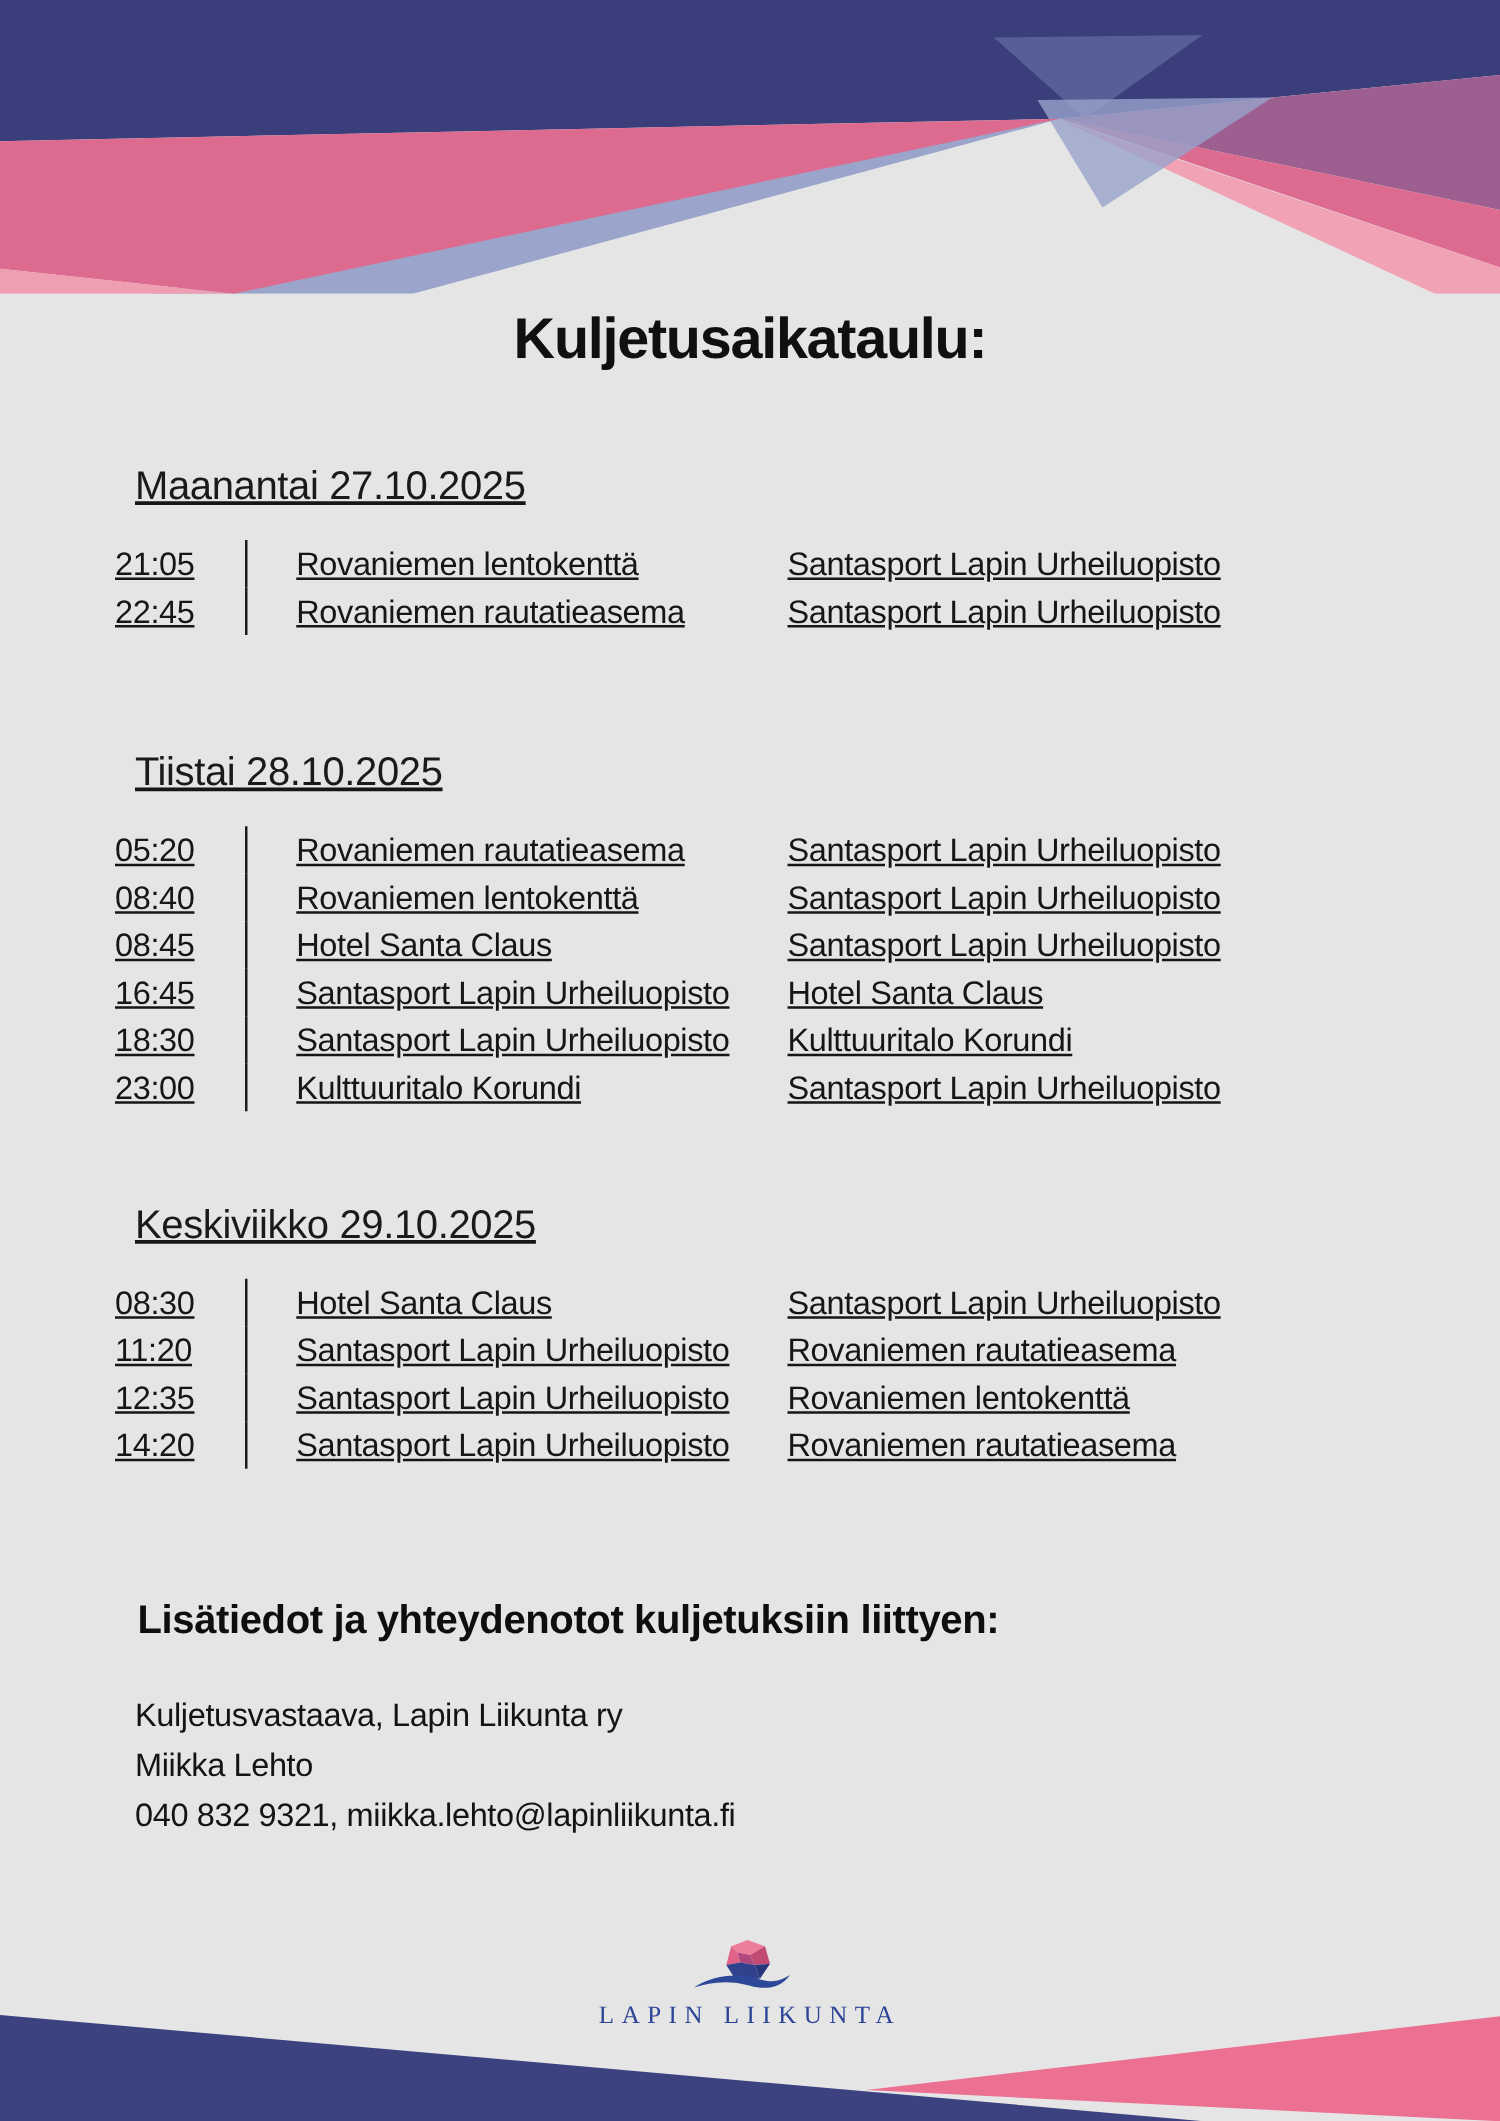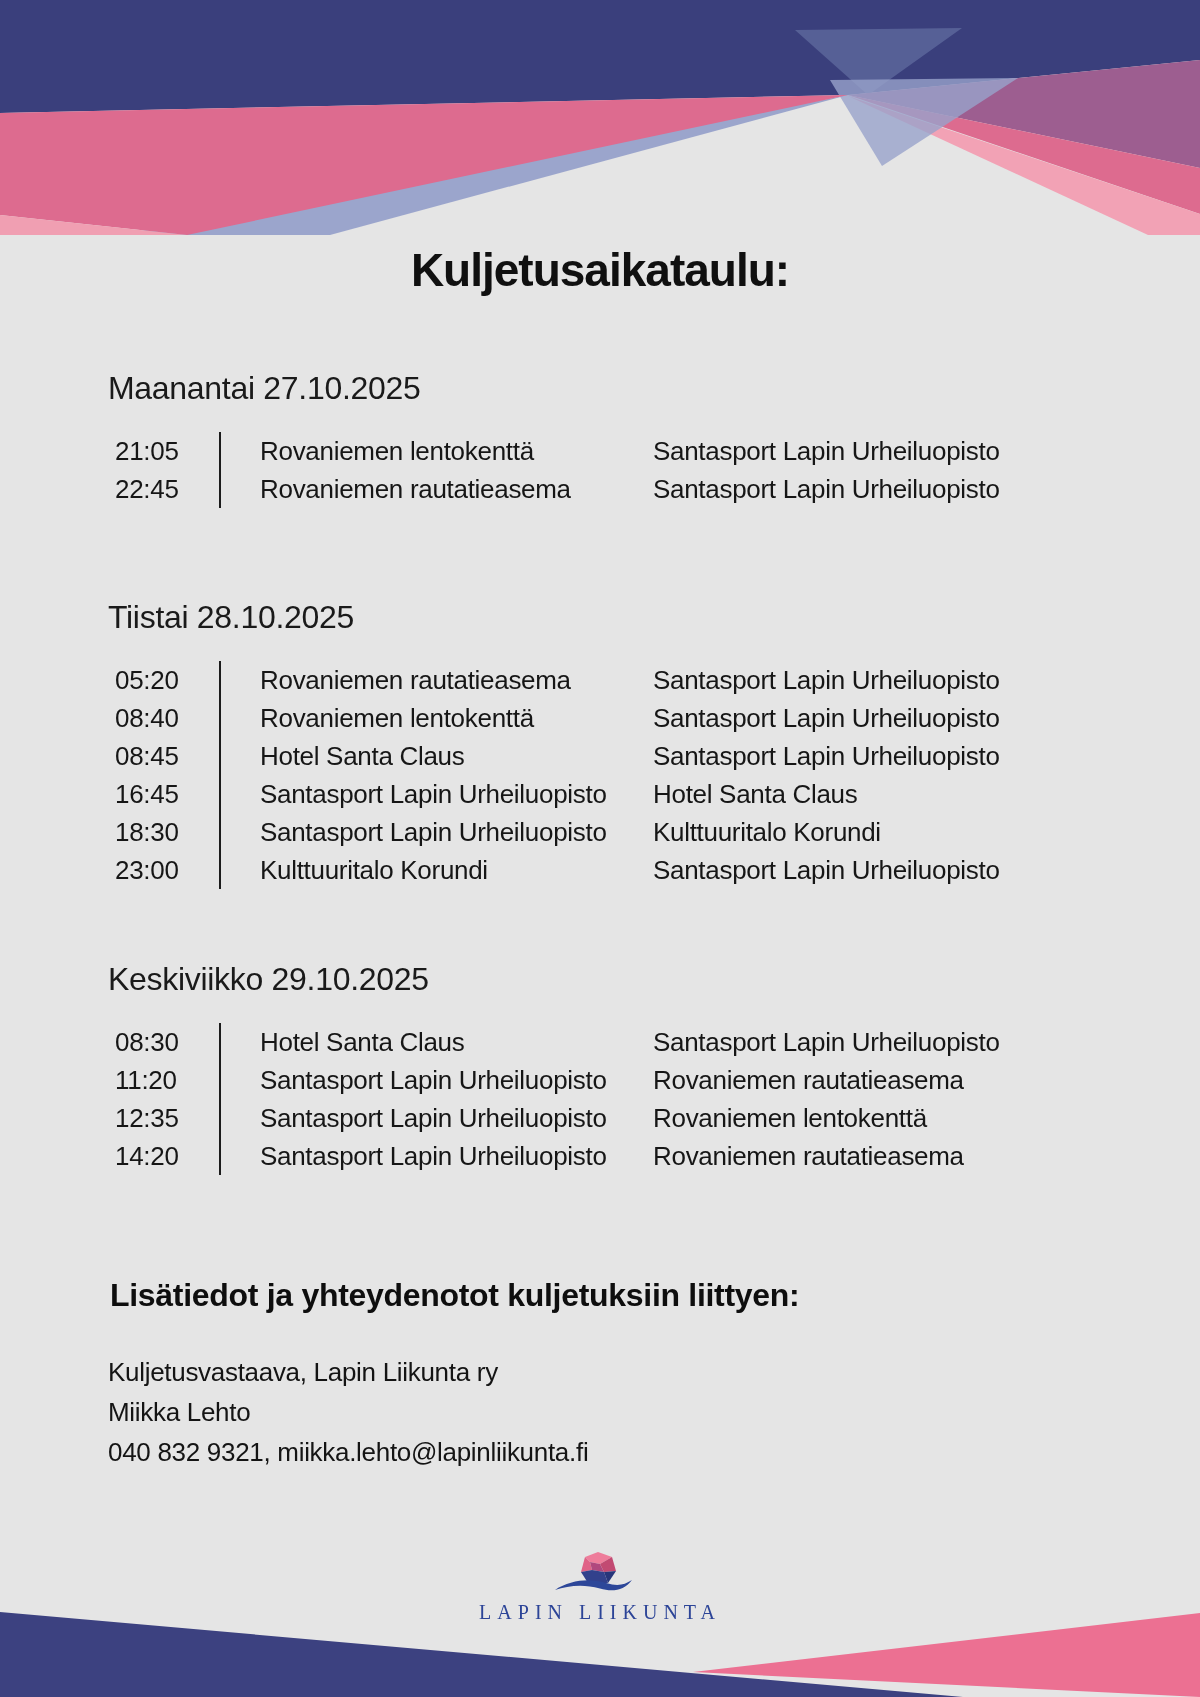--- a/index.html
+++ b/index.html
@@ -14,30 +14,30 @@
   .deco{position:absolute;left:0;width:1200px;display:block;}
   .deco-header{top:0;height:235px;}
   .deco-footer{top:1595px;height:102px;}
 
   .doc-title{
     position:absolute;top:243px;left:0;width:100%;
     text-align:center;
     font-size:46px;font-weight:700;letter-spacing:-1px;
     color:#101010;
   }
-  .day{position:absolute;left:0;width:1200px;}
+  .day{position:absolute;left:0;width:1200px;text-decoration:underline;}
   .day h2{
     margin:0 0 0 108px;
     font-size:32px;font-weight:400;line-height:38px;
     letter-spacing:-0.3px;color:#1a1a1a;
   }
   .rows{margin-top:25px;}
   .row{
     display:flex;align-items:center;height:38px;
-    padding-left:115px;font-size:26px;letter-spacing:-0.3px;
+    padding-left:92px;font-size:26px;letter-spacing:-0.3px;
   }
   .row .time{width:104px;}
   .row .vline{width:2px;align-self:stretch;background:#1c1c1c;}
   .row .from{margin-left:39px;width:393px;}
   .row .to{flex:1;}
 
   .contact-heading{
     position:absolute;left:110px;top:1277px;
     font-size:32px;font-weight:700;letter-spacing:-0.3px;color:#0e0e0e;text-align:right;
   }

